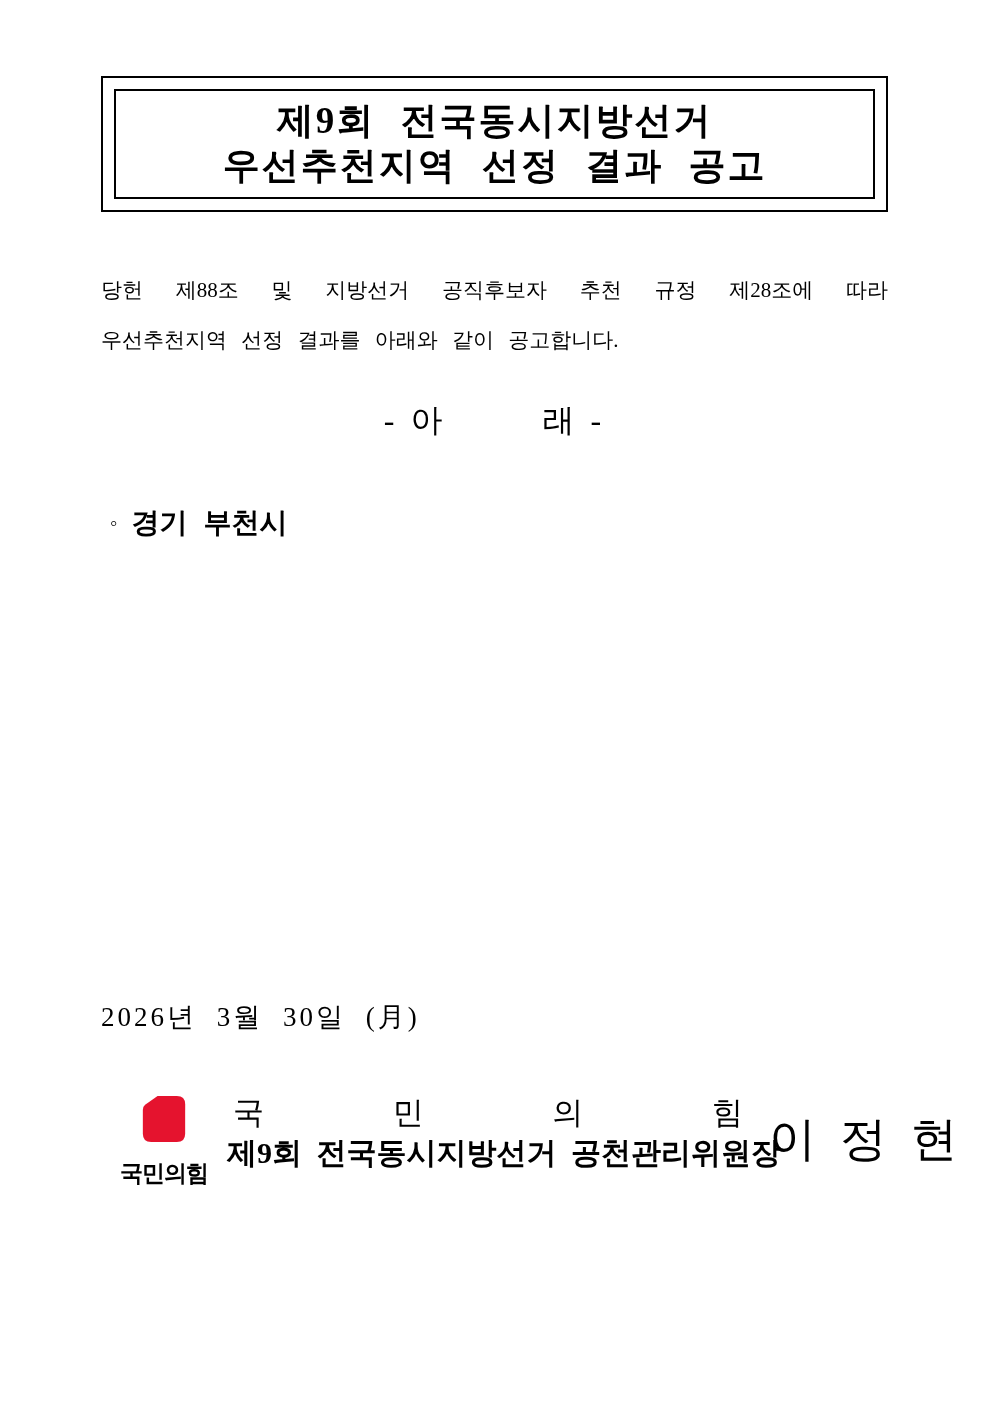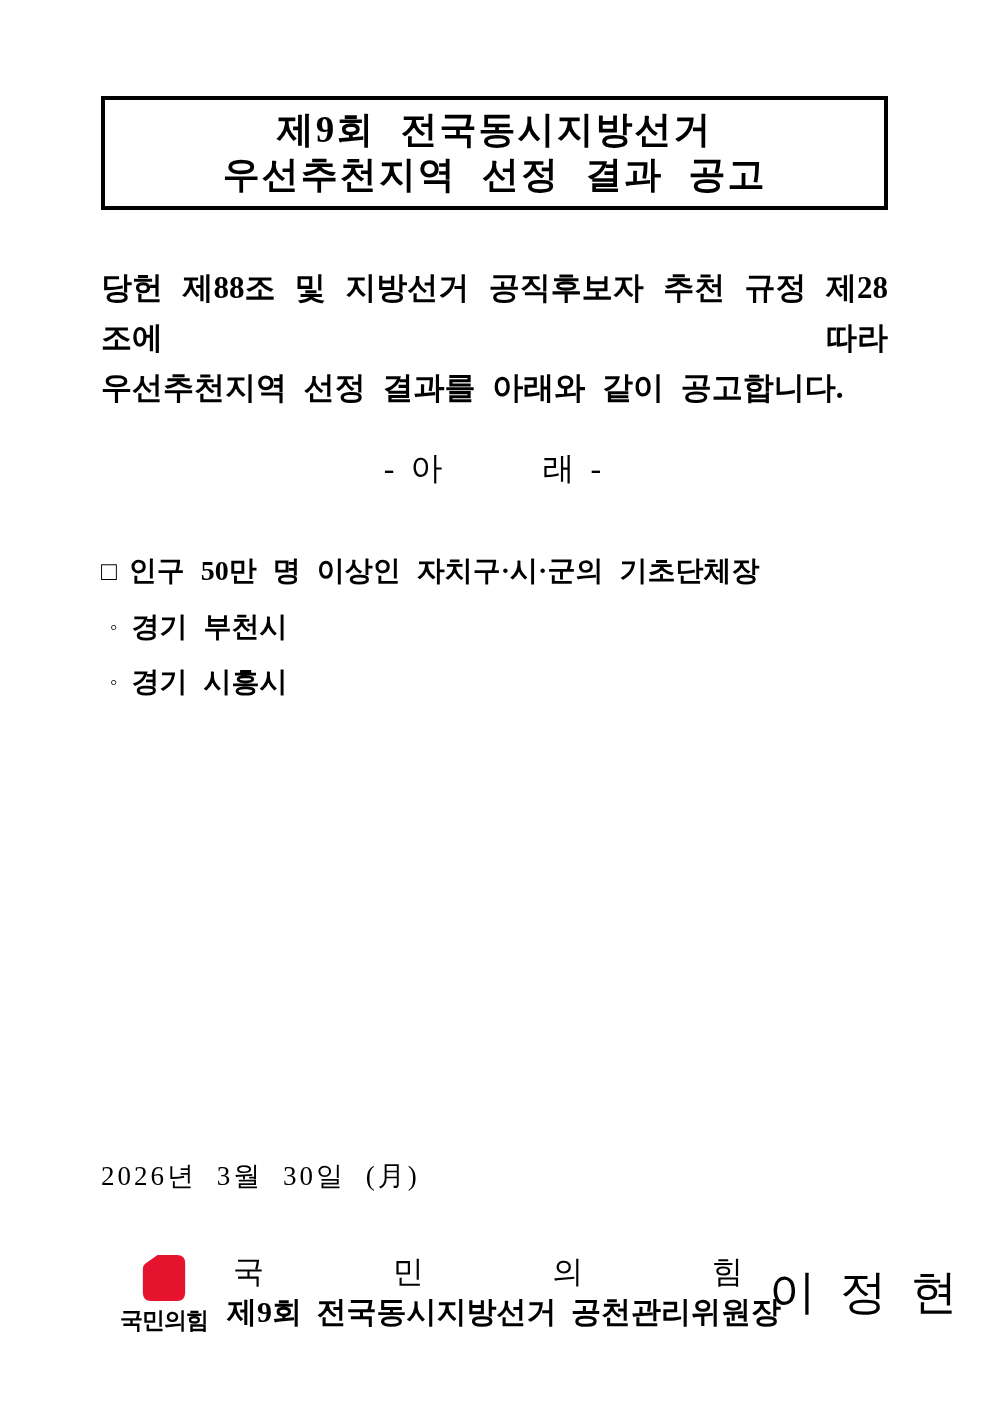--- a/index.html
+++ b/index.html
@@ -9,43 +9,42 @@
     min-height: 1403px;
     margin: 0 auto;
     font-family: "Liberation Serif", "DejaVu Serif", serif;
     color: #000000;
   }
   .content {
     padding: 0 104px 0 101px;
   }
   
   .title-box {
-    margin-top: 96px;
+    margin-top: 76px;
     border: 2px solid #000;
-    padding: 0;
+    padding: 11px;
   }
   .title-inner {
     border: 2px solid #000;
     text-align: center;
     padding: 7px 0 9px 0;
   }
   .title-line {
     font-size: 37px;
     font-weight: bold;
     line-height: 45px;
     letter-spacing: 2px;
     word-spacing: 14px;
   }
   
   .intro {
     margin-top: 53px;
-    font-size: 31px;
+    font-size: 21px;
     line-height: 50px;
     word-spacing: 9px;
-    font-weight: bold;
   }
   .justify {
     text-align: justify;
     text-align-last: justify;
   }
   
   .divider {
     margin-top: 38px;
     text-align: center;
     font-size: 32px;
@@ -98,21 +97,21 @@
     text-align: center;
     flex: 0 0 auto;
     margin-top: 1px;
   }
   .logo-text {
     font-family: "Liberation Sans", "DejaVu Sans", sans-serif;
     font-weight: 900;
     font-size: 23px;
     letter-spacing: -1px;
     line-height: 25px;
-    margin-top: 1px;
+    margin-top: 13px;
   }
   .sign-mid {
     width: 522px;
     flex: 0 0 auto;
     margin-left: 14px;
   }
   .party-spread {
     display: flex;
     justify-content: space-between;
     font-size: 31px;
@@ -149,28 +148,22 @@
     </div>
 
     <div class="intro">
       <div class="intro-line justify">당헌 제88조 및 지방선거 공직후보자 추천 규정 제28조에 따라</div>
       <div class="intro-line">우선추천지역 선정 결과를 아래와 같이 공고합니다.</div>
     </div>
 
     <div class="divider">- 아        래 -</div>
 
     <div class="list">
-      <div class="list-heading">
-        <span class="marker">□</span><span>인구 50만 명 이상인 자치구·시·군의 기초단체장</span>
-      </div>
       <div class="list-item">
         <span class="item-marker">◦</span><span>경기 부천시</span>
-      </div>
-      <div class="list-item">
-        <span class="item-marker">◦</span><span>경기 시흥시</span>
       </div>
     </div>
 
     <div class="date">2026년 3월 30일 (月)</div>
 
   </div>
 
   <div class="footer">
     <div class="logo-block">
       <svg width="46" height="50" viewBox="0 0 50 54" aria-hidden="true">

